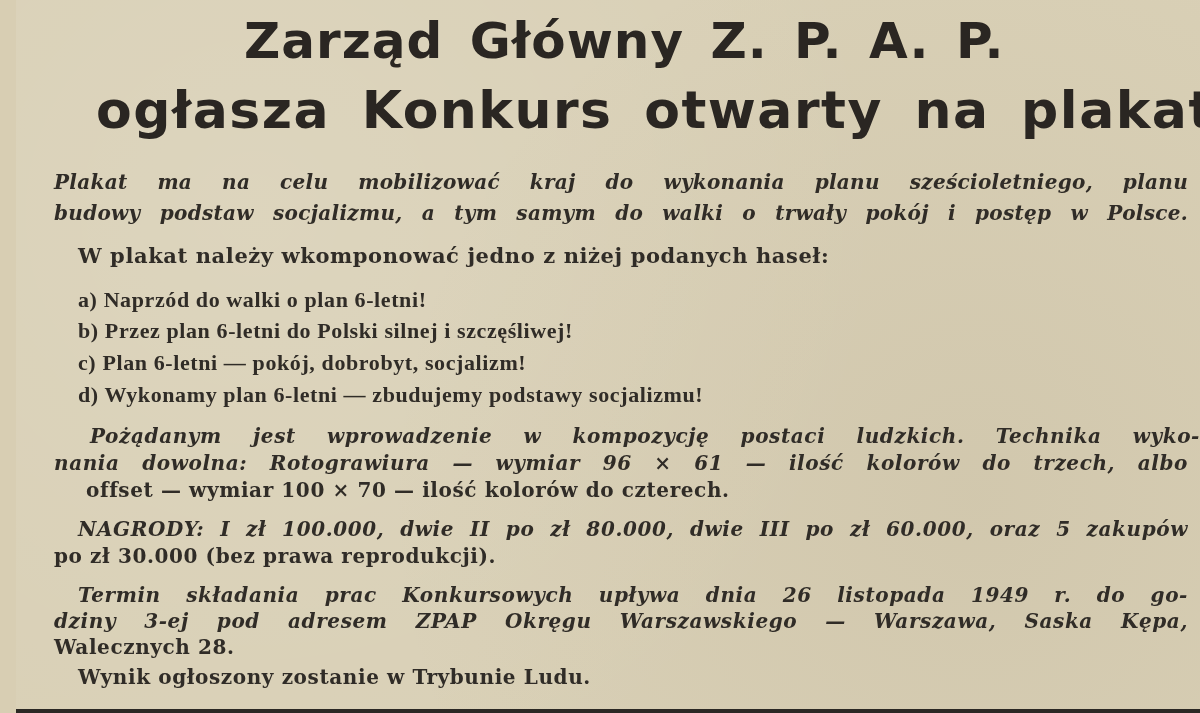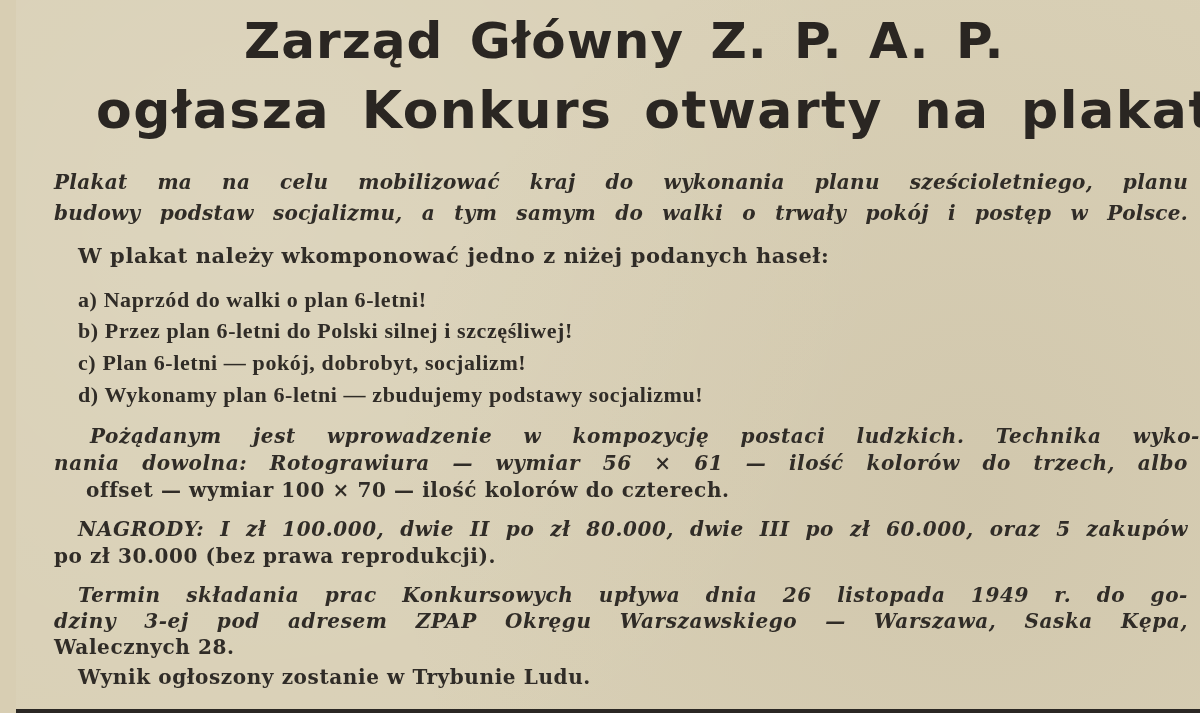--- a/index.html
+++ b/index.html
@@ -113,21 +113,21 @@
   <div class="line lead justify" style="left:38px; top:201px; width:1134px;">budowy podstaw socjalizmu, a tym samym do walki o trwały pokój i postęp w Polsce.</div>
 
   <div class="line body" style="left:62px; top:243px; font-size:21px;">W plakat należy wkomponować jedno z niżej podanych haseł:</div>
 
   <div class="line slogan" style="left:62px; top:287px;">a) Naprzód do walki o plan 6-letni!</div>
   <div class="line slogan" style="left:62px; top:318px;">b) Przez plan 6-letni do Polski silnej i szczęśliwej!</div>
   <div class="line slogan" style="left:62px; top:350px;">c) Plan 6-letni — pokój, dobrobyt, socjalizm!</div>
   <div class="line slogan" style="left:62px; top:382px;">d) Wykonamy plan 6-letni — zbudujemy podstawy socjalizmu!</div>
 
   <div class="line body justify" style="left:62px; top:424px; width:1110px;margin-left:12px;">Pożądanym jest wprowadzenie w kompozycję postaci ludzkich. Technika wyko-</div>
-  <div class="line body justify" style="left:38px; top:451px; width:1134px;">nania dowolna: Rotograwiura — wymiar 56 × 61 — ilość kolorów do trzech, albo</div>
+  <div class="line body justify" style="left:38px; top:451px; width:1134px;">nania dowolna: Rotograwiura — wymiar 96 × 61 — ilość kolorów do trzech, albo</div>
   <div class="line body" style="left:38px; top:478px;margin-left:32px;">offset — wymiar 100 × 70 — ilość kolorów do czterech.</div>
 
   <div class="line body justify" style="left:62px; top:517px; width:1110px;">NAGRODY: I zł 100.000, dwie II po zł 80.000, dwie III po zł 60.000, oraz 5 zakupów</div>
   <div class="line body" style="left:38px; top:544px;">po zł 30.000 (bez prawa reprodukcji).</div>
 
   <div class="line body justify" style="left:62px; top:583px; width:1110px;">Termin składania prac Konkursowych upływa dnia 26 listopada 1949 r. do go-</div>
   <div class="line body justify" style="left:38px; top:609px; width:1134px;">dziny 3-ej pod adresem ZPAP Okręgu Warszawskiego — Warszawa, Saska Kępa,</div>
   <div class="line body" style="left:38px; top:635px;">Walecznych 28.</div>
 
   <div class="line body" style="left:62px; top:665px;">Wynik ogłoszony zostanie w Trybunie Ludu.</div>

